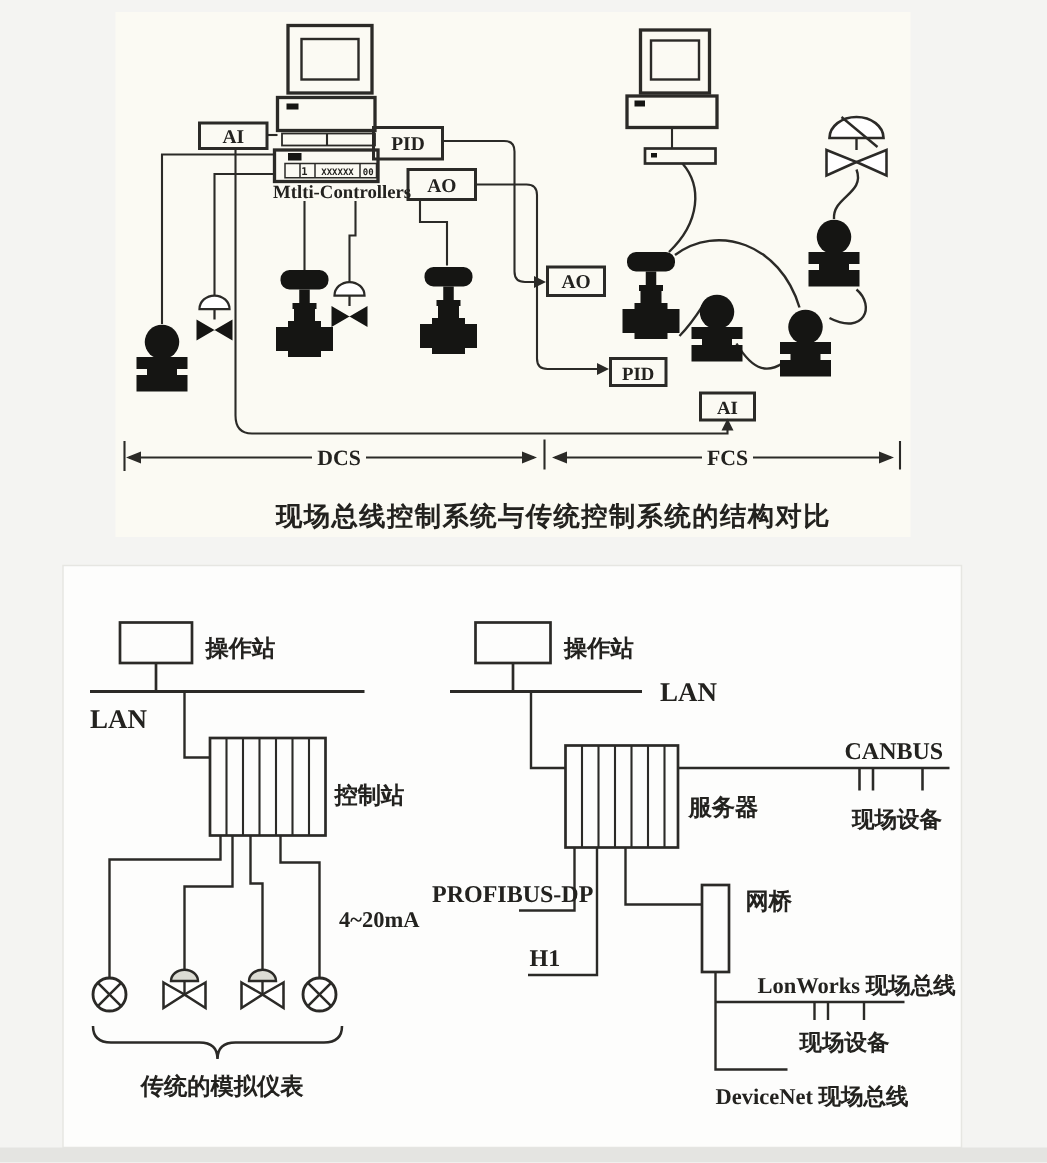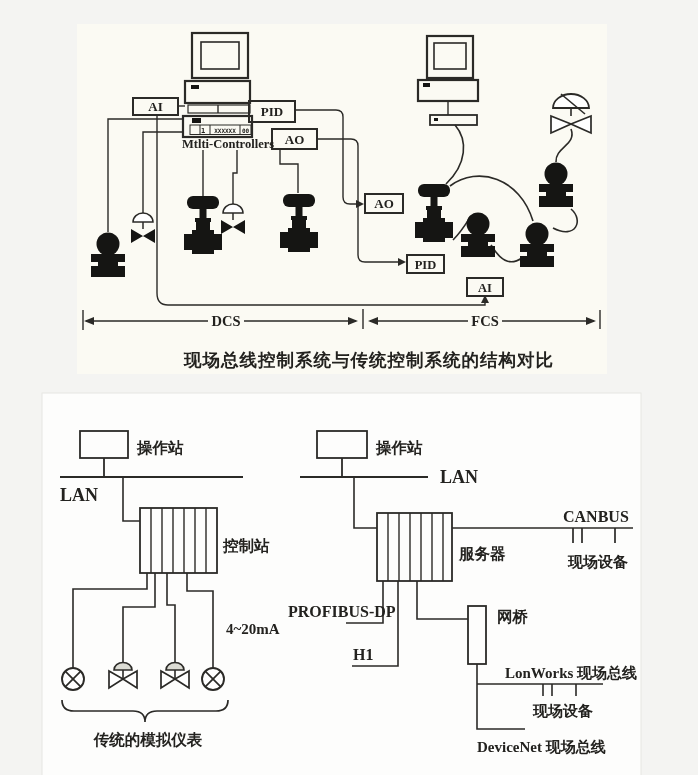--- a/index.html
+++ b/index.html
@@ -1,21 +1,21 @@
 <!DOCTYPE html>
 <html><head>
 <meta charset="utf-8">
 <style>
   html,body{margin:0;padding:0;}
   body{
     width:698px;height:775px;position:relative;overflow:hidden;
     background:#f4f4f2;
     font-family:"Liberation Serif","DejaVu Serif",serif;
   }
-  .stage{position:absolute;left:0;top:16px;width:698px;height:681px;}
+  .stage{position:absolute;left:0;top:0;width:698px;height:681px;}
   svg text{user-select:none;}
   .cn{font-family:"Liberation Serif","DejaVu Serif",serif;font-weight:600;fill:#23221f;}
   .lat{font-family:"Liberation Serif","DejaVu Serif",serif;font-weight:700;fill:#23221f;}
   .tiny{font-family:"DejaVu Sans Mono",monospace;font-weight:700;fill:#23221f;}
 </style>
 </head>
 <body>
 
 <div class="stage">
 <svg width="698" height="775" viewBox="0 0 698 775" xmlns="http://www.w3.org/2000/svg">

